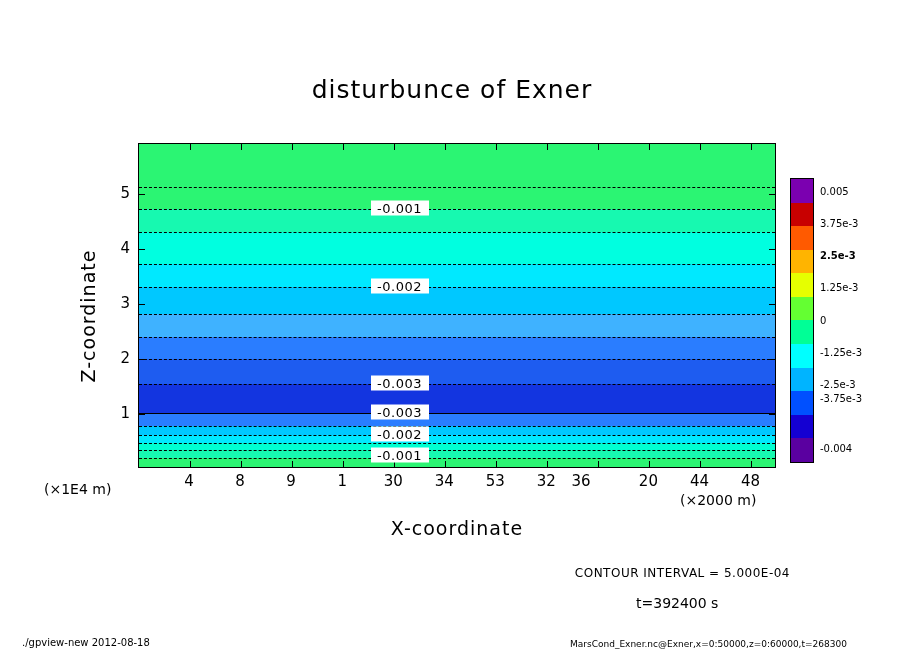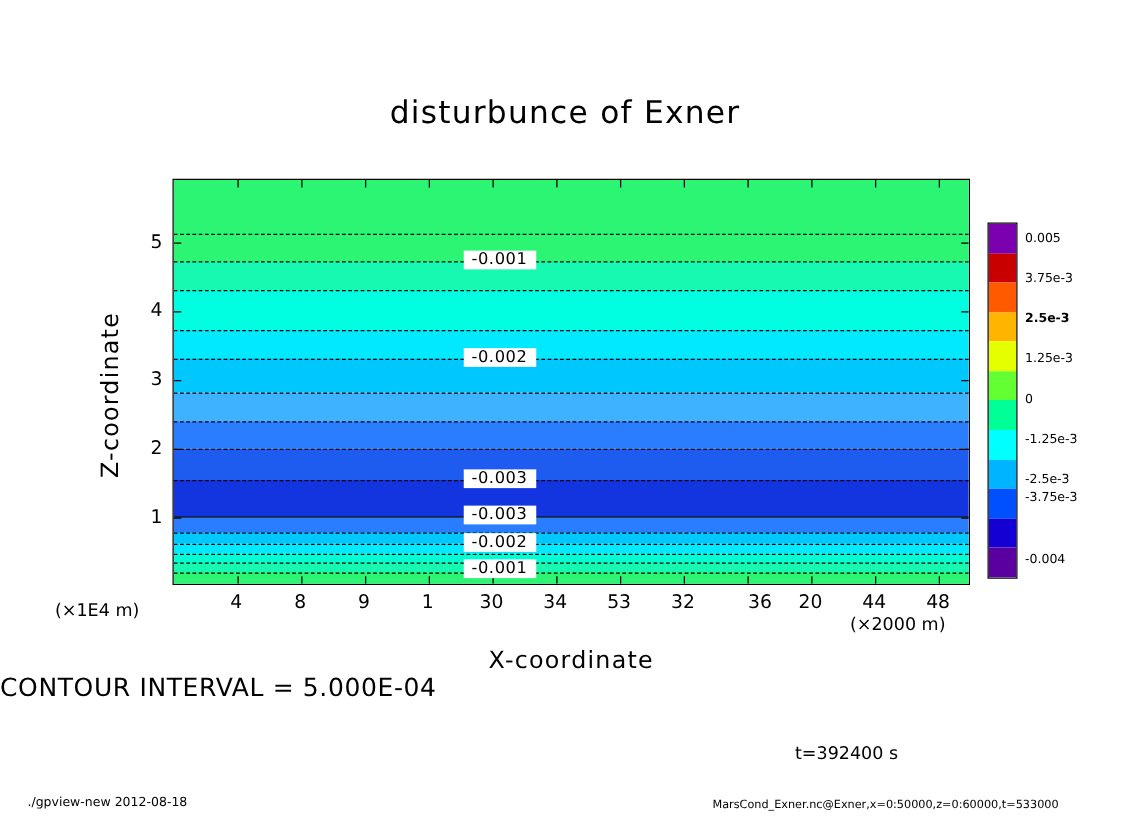--- a/index.html
+++ b/index.html
@@ -137,24 +137,24 @@
   #x-unit {
     left: 680px; top: 492px;
     font-size: 14px;
   }
   #y-unit {
     left: 44px; top: 481px;
     font-size: 14px;
   }
 
   #contour-interval {
-    left: 0; top: 538px;
+    left: 0; top: 566px;
     width: 790px;
-    text-align: left;
-    font-size: 20px;
+    text-align: right;
+    font-size: 12px;
     letter-spacing: 0.5px;
   }
   #time-label {
     left: 636px; top: 595px;
     font-size: 14px;
   }
 
   
   #colorbar {
     left: 790px;
@@ -278,21 +278,21 @@
 
 <div id="xtick-labels">
     <div class="xtick-label" style="left: 189.04px;">4</div>
     <div class="xtick-label" style="left: 240.08px;">8</div>
     <div class="xtick-label" style="left: 291.12px;">9</div>
     <div class="xtick-label" style="left: 342.16px;">1</div>
     <div class="xtick-label" style="left: 393.2px;">30</div>
     <div class="xtick-label" style="left: 444.24px;">34</div>
     <div class="xtick-label" style="left: 495.28px;">53</div>
     <div class="xtick-label" style="left: 546.32px;">32</div>
-    <div class="xtick-label" style="left: 608px;">36</div>
+    <div class="xtick-label" style="left: 581px;">36</div>
     <div class="xtick-label" style="left: 648.4px;">20</div>
     <div class="xtick-label" style="left: 699.44px;">44</div>
     <div class="xtick-label" style="left: 750.48px;">48</div>
   </div>
 <div id="ytick-labels">
     <div class="ytick-label" style="top: 412.915px;">1</div>
     <div class="ytick-label" style="top: 357.831px;">2</div>
     <div class="ytick-label" style="top: 302.746px;">3</div>
     <div class="ytick-label" style="top: 247.661px;">4</div>
     <div class="ytick-label" style="top: 192.576px;">5</div>
@@ -326,13 +326,13 @@
     <div class="cbar-tick-label" style="top: 255.25px; font-weight: bold;">2.5e-3</div>
     <div class="cbar-tick-label" style="top: 287.375px;">1.25e-3</div>
     <div class="cbar-tick-label" style="top: 319.5px;">0</div>
     <div class="cbar-tick-label" style="top: 351.625px;">-1.25e-3</div>
     <div class="cbar-tick-label" style="top: 383.75px;">-2.5e-3</div>
     <div class="cbar-tick-label" style="top: 398px;">-3.75e-3</div>
     <div class="cbar-tick-label" style="top: 448px;">-0.004</div>
   </div>
 
 <div class="abs" id="footer-left">./gpview-new  2012-08-18</div>
-<div class="abs" id="footer-right">MarsCond_Exner.nc@Exner,x=0:50000,z=0:60000,t=533000</div>
+<div class="abs" id="footer-right">MarsCond_Exner.nc@Exner,x=0:50000,z=0:60000,t=268300</div>
 
 </body></html>

